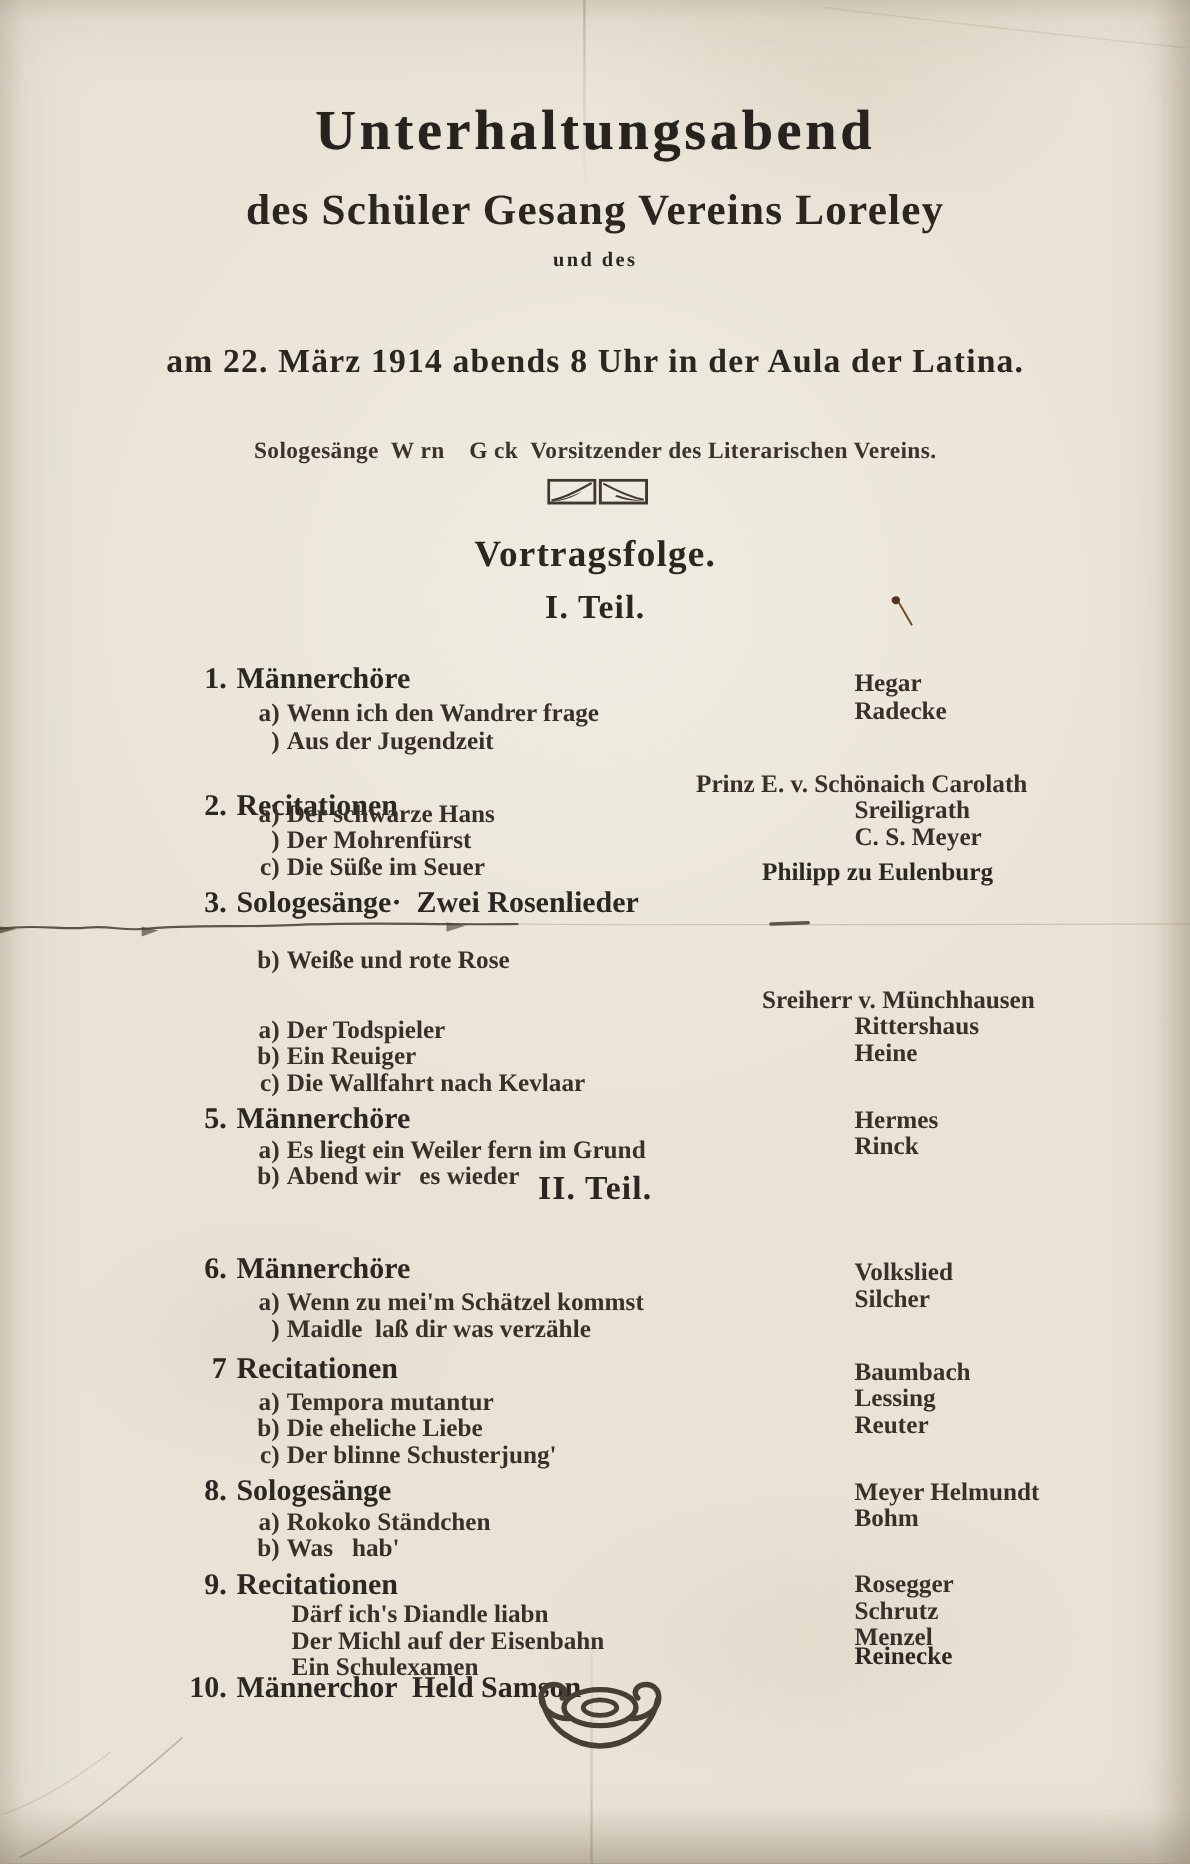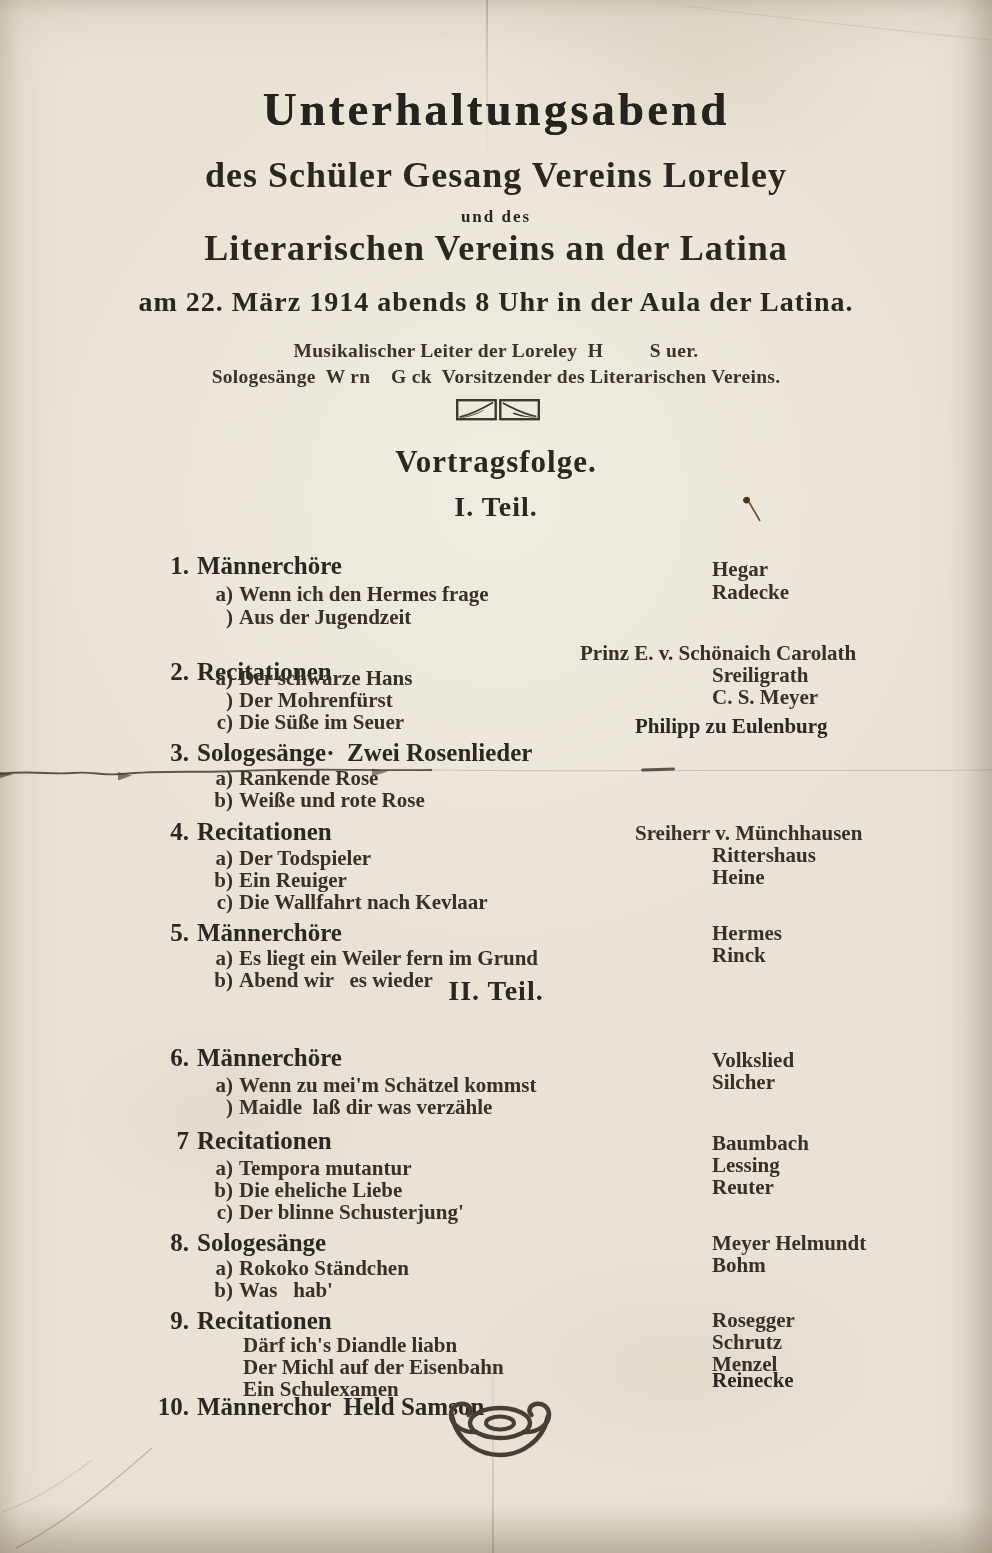--- a/index.html
+++ b/index.html
@@ -56,23 +56,21 @@
     background:linear-gradient(to top, rgba(110,94,72,.28), rgba(110,94,72,.04));}
 </style>
 </head>
 <body>
 
 <div class="page">
 
   <div class="abs main-title">Unterhaltungsabend</div>
   <div class="abs sub1">des Schüler Gesang Vereins Loreley</div>
   <div class="abs conn">und des</div>
-  <div class="abs sub2">Literarischen Vereins an der Latina</div>
   <div class="abs dateline">am 22. März 1914 abends 8 Uhr in der Aula der Latina.</div>
-  <div class="abs leader l1">Musikalischer Leiter der Loreley  H         S uer.</div>
   <div class="abs leader l2">Sologesänge  W rn    G ck  Vorsitzender des Literarischen Vereins.</div>
 
   <div class="orn-top">
     <svg width="84" height="22" viewBox="0 0 84 22">
       <g fill="none" stroke="#3e382e" stroke-width="2.4">
         <rect x="1.2" y="1.2" width="38.5" height="19"></rect>
         <rect x="44.3" y="1.2" width="38.5" height="19"></rect>
       </g>
       <path d="M3.5,18 C 12,16.5 24,11 37,3.5" fill="none" stroke="#3e382e" stroke-width="1.7"></path>
       <path d="M3.5,19 C 12,17.4 21,14.5 29,10.5 C 21,16 12,18.4 3.5,19 Z" fill="#3e382e"></path>
@@ -81,21 +79,21 @@
     </svg>
   </div>
 
   <div class="abs part-title pt1">I. Teil.</div>
   <div class="abs prog-title">Vortragsfolge.</div>
 
   <div class="head" style="top:524px">
     <span class="num">1.</span><span class="h">Männerchöre</span>
   </div>
   <div class="piece" style="top:557px">
-    <span class="pl">a)</span><span class="pt">Wenn ich den Hermes frage</span>
+    <span class="pl">a)</span><span class="pt">Wenn ich den Wandrer frage</span>
     <span class="pa">Hegar</span>
   </div>
   <div class="piece" style="top:580px">
     <span class="pl">)</span><span class="pt">Aus der Jugendzeit</span>
     <span class="pa">Radecke</span>
   </div>
 
   <div class="head" style="top:630px">
     <span class="num">2.</span><span class="h">Recitationen</span>
   </div>
@@ -109,30 +107,24 @@
   </div>
   <div class="piece" style="top:685px">
     <span class="pl">c)</span><span class="pt">Die Süße im Seuer</span>
     <span class="pa">C. S. Meyer</span>
   </div>
 
   <div class="head" style="top:711px">
     <span class="num">3.</span><span class="h">Sologesänge·  Zwei Rosenlieder</span>
     <span class="pa a-x511">Philipp zu Eulenburg</span>
   </div>
-  <div class="piece" style="top:741px">
-    <span class="pl">a)</span><span class="pt">Rankende Rose</span>
-  </div>
   <div class="piece" style="top:763px">
     <span class="pl">b)</span><span class="pt">Weiße und rote Rose</span>
   </div>
 
-  <div class="head" style="top:790px">
-    <span class="num">4.</span><span class="h">Recitationen</span>
-  </div>
   <div class="piece" style="top:821px">
     <span class="pl">a)</span><span class="pt">Der Todspieler</span>
     <span class="pa a-x511">Sreiherr v. Münchhausen</span>
   </div>
   <div class="piece" style="top:843px">
     <span class="pl">b)</span><span class="pt">Ein Reuiger</span>
     <span class="pa">Rittershaus</span>
   </div>
   <div class="piece" style="top:865px">
     <span class="pl">c)</span><span class="pt">Die Wallfahrt nach Kevlaar</span>

